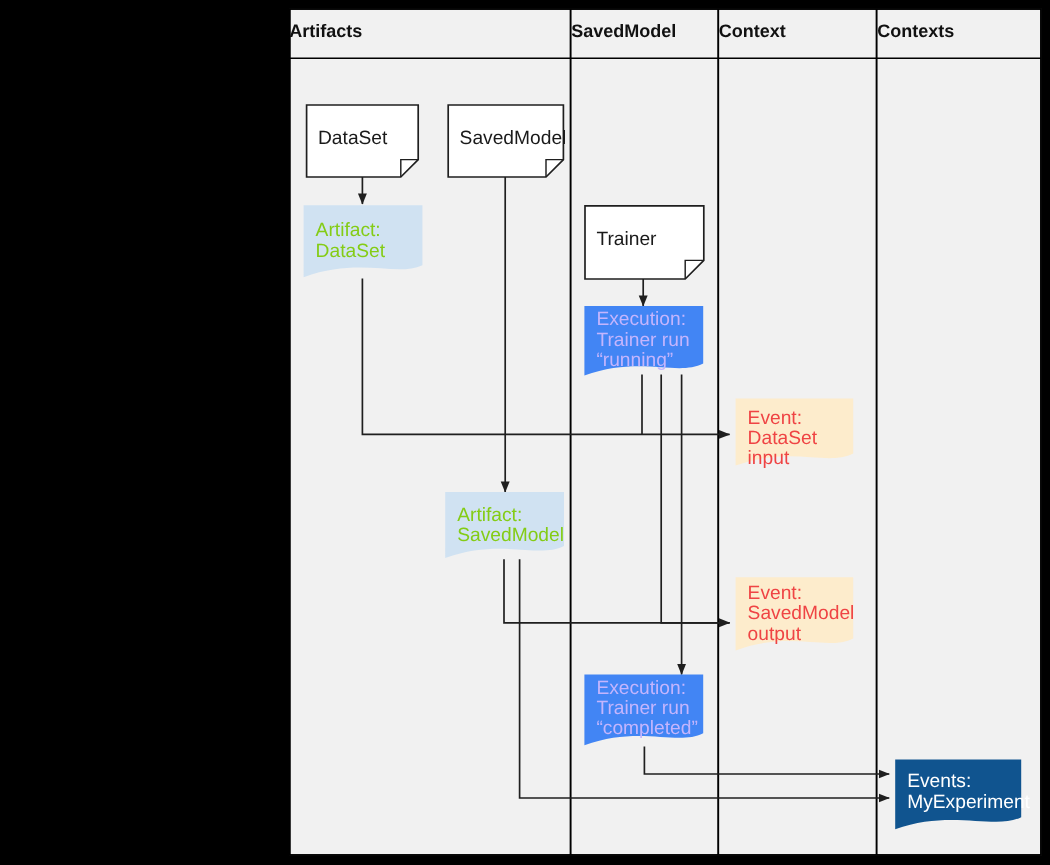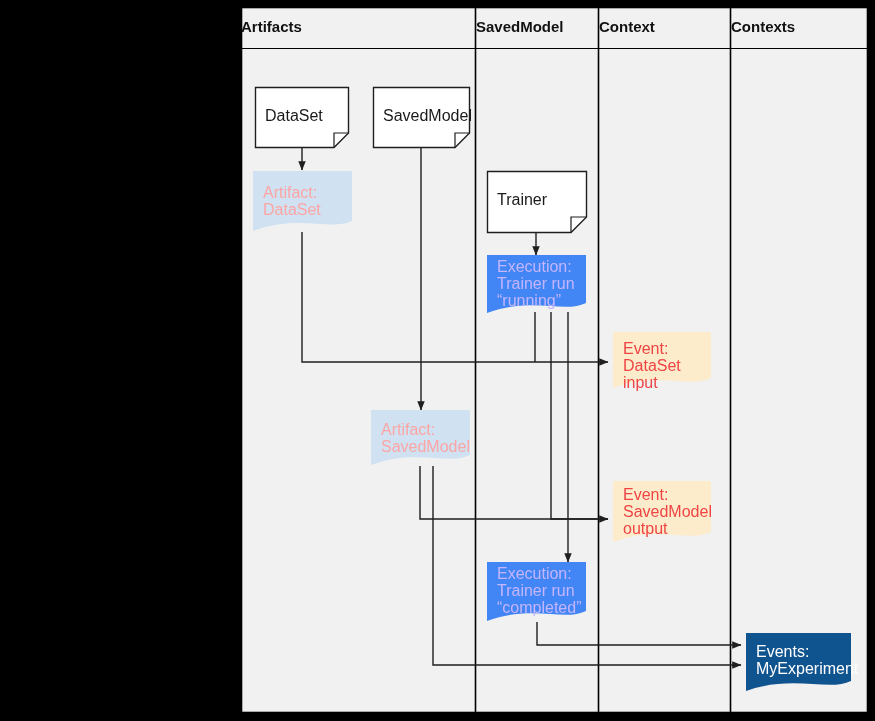--- a/index.html
+++ b/index.html
@@ -9,21 +9,21 @@
   #diagram{position:absolute;left:241px;top:7px;width:627px;height:706px;
            background:#f1f1f1;}
   svg.layer{position:absolute;left:0;top:0;width:875px;height:721px;
             pointer-events:none;}
   .colhead{position:absolute;font-weight:bold;font-size:15px;color:#111;
            text-align:left;white-space:nowrap;}
   .node{position:absolute;box-sizing:border-box;}
   .node .txt{position:absolute;left:10px;top:8px;right:6px;
              font-size:16px;line-height:17px;white-space:pre-line;}
   .note .txt{color:#1a1a1a;}
-  .artifact .txt{color:#fca5a5;}
+  .artifact .txt{color:#84cc16;}
   .event .txt{color:#ef4444;}
   .exec .txt{color:#c4b5fd;}
   .context .txt{color:#ffffff;}
 </style>
 </head>
 <body>
 
 <div id="stage">
   <div id="diagram"></div>
 

